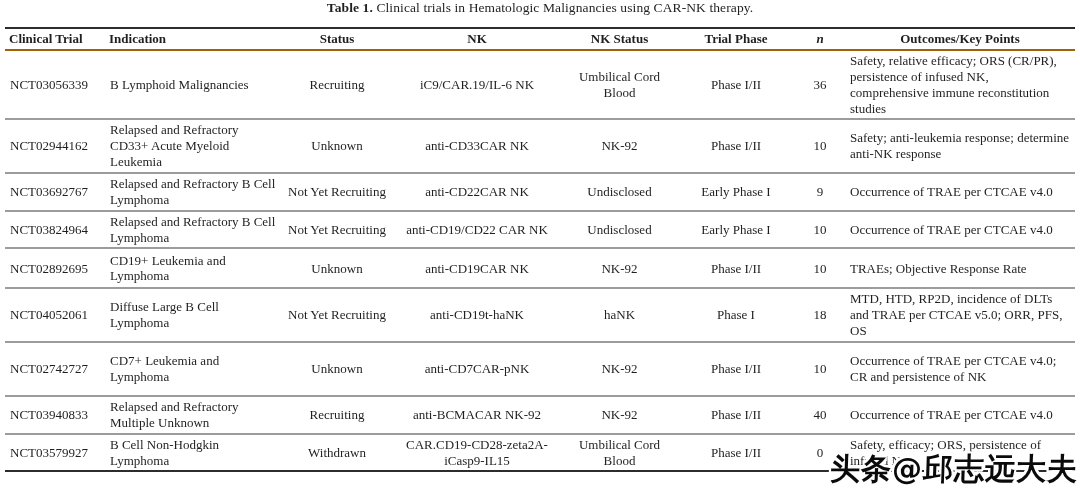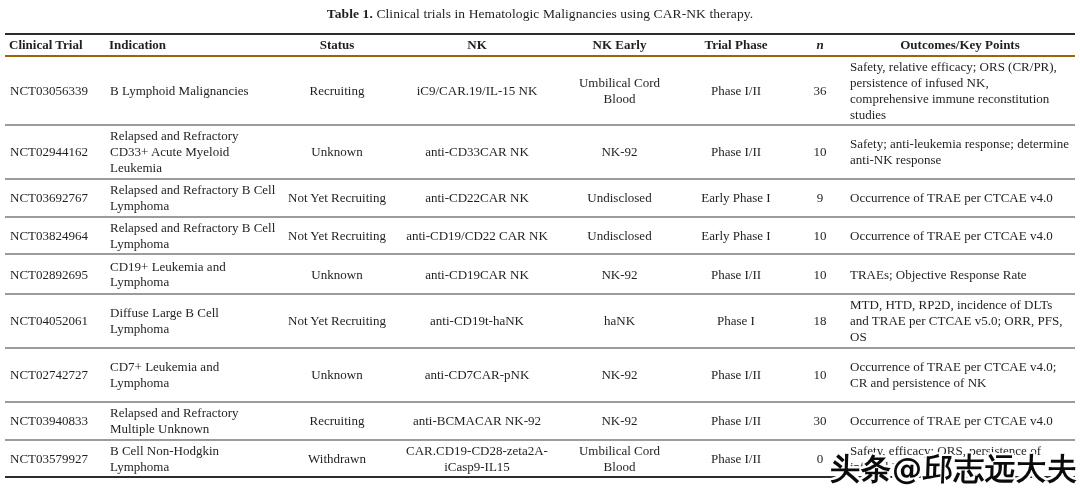--- a/index.html
+++ b/index.html
@@ -8,21 +8,21 @@
     position: relative;
     width: 1080px;
     height: 494px;
     background: #ffffff;
     font-family: "Liberation Serif", "DejaVu Serif", serif;
     color: #1f1f1f;
     overflow: hidden;
   }
   .title {
     text-align: center;
-    padding-top: 6px;
+    padding-top: 0;
     font-size: 13.5px;
     letter-spacing: 0.1px;
   }
   .title .t-label { font-weight: bold; }
   table.trials {
     border-collapse: collapse;
     table-layout: fixed;
     width: 1070px;
     margin: 11px 5px 0 5px;
     border-top: 2px solid #2c2c2c;
@@ -89,32 +89,32 @@
         <col style="width:118px">
       <col style="width:50px">
         <col style="width:230px">
     </colgroup>
     <thead>
       <tr>
         <th class="al">Clinical Trial</th>
         <th class="al">Indication</th>
         <th class="ac">Status</th>
         <th class="ac">NK</th>
-        <th class="ac">NK Early</th>
+        <th class="ac">NK Status</th>
         <th class="ac">Trial Phase</th>
         <th class="ac col-n">n</th>
         <th class="ac">Outcomes/Key Points</th>
       </tr>
     </thead>
     <tbody>
       <tr>
         <td class="al">NCT03056339</td>
         <td class="al">B Lymphoid Malignancies</td>
         <td class="ac">Recruiting</td>
-        <td class="ac">iC9/CAR.19/IL-15 NK</td>
+        <td class="ac">iC9/CAR.19/IL-6 NK</td>
         <td class="ac">Umbilical Cord Blood</td>
         <td class="ac">Phase I/II</td>
         <td class="ac">36</td>
         <td class="al">Safety, relative efficacy; ORS (CR/PR), persistence of infused NK, comprehensive immune reconstitution studies</td>
       </tr>
       <tr>
         <td class="al">NCT02944162</td>
         <td class="al">Relapsed and Refractory CD33+ Acute Myeloid Leukemia</td>
         <td class="ac">Unknown</td>
         <td class="ac">anti-CD33CAR NK</td>
@@ -173,21 +173,21 @@
         <td class="ac">10</td>
         <td class="al">Occurrence of TRAE per CTCAE v4.0; CR and persistence of NK</td>
       </tr>
       <tr>
         <td class="al">NCT03940833</td>
         <td class="al">Relapsed and Refractory Multiple Unknown</td>
         <td class="ac">Recruiting</td>
         <td class="ac">anti-BCMACAR NK-92</td>
         <td class="ac">NK-92</td>
         <td class="ac">Phase I/II</td>
-        <td class="ac">30</td>
+        <td class="ac">40</td>
         <td class="al">Occurrence of TRAE per CTCAE v4.0</td>
       </tr>
       <tr>
         <td class="al">NCT03579927</td>
         <td class="al">B Cell Non-Hodgkin Lymphoma</td>
         <td class="ac">Withdrawn</td>
         <td class="ac">CAR.CD19-CD28-zeta2A-iCasp9-IL15</td>
         <td class="ac">Umbilical Cord Blood</td>
         <td class="ac">Phase I/II</td>
         <td class="ac">0</td>

